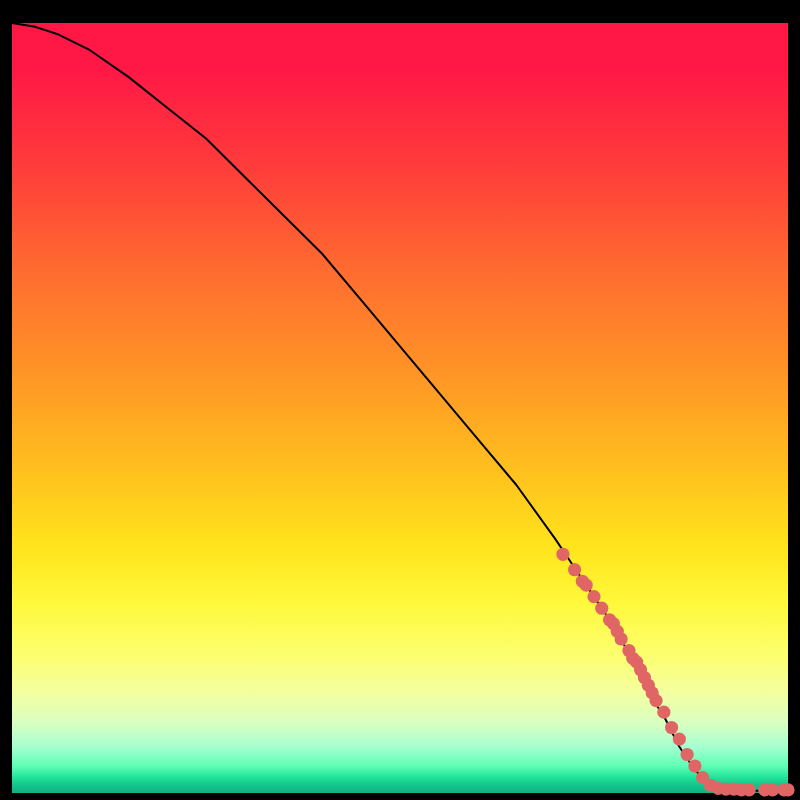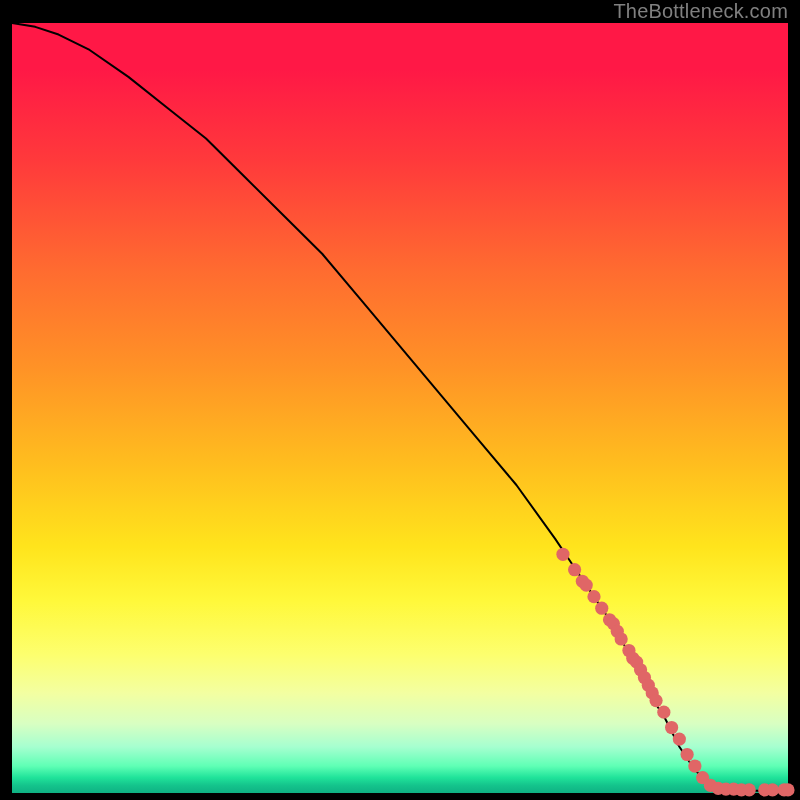--- a/index.html
+++ b/index.html
@@ -71,21 +71,20 @@
   }
   .marker {
     fill: #e06666;
     stroke: none;
   }
 </style>
 </head>
 <body>
 
 <div class="wrap">
-  <div class="header-text">TheBottleneck.com</div>
 
   <div class="plot">
     <div class="bg-gradient"></div>
     <svg class="overlay" viewBox="0 0 100 100" preserveAspectRatio="none">
       <path id="curve-path" class="curve-line" d="M0.00 0.00 L3.00 0.50 L6.00 1.50 L10.00 3.50 L15.00 7.00 L20.00 11.00 L25.00 15.00 L30.00 20.00 L35.00 25.00 L40.00 30.00 L45.00 36.00 L50.00 42.00 L55.00 48.00 L60.00 54.00 L65.00 60.00 L70.00 67.00 L72.00 70.00 L74.00 73.00 L76.00 76.00 L78.00 79.00 L80.00 83.00 L82.00 87.00 L84.00 90.00 L86.00 94.00 L88.00 97.00 L90.00 99.00 L92.00 99.50 L94.00 99.70 L96.00 99.70 L98.00 99.70 L100.00 99.70" vector-effect="non-scaling-stroke"></path>
       <g id="markers-group">
           <ellipse cx="71.00" cy="69.00" rx="0.85" ry="0.86" class="marker"></ellipse>
           <ellipse cx="72.50" cy="71.00" rx="0.85" ry="0.86" class="marker"></ellipse>
           <ellipse cx="73.50" cy="72.50" rx="0.85" ry="0.86" class="marker"></ellipse>
           <ellipse cx="74.00" cy="73.00" rx="0.85" ry="0.86" class="marker"></ellipse>

